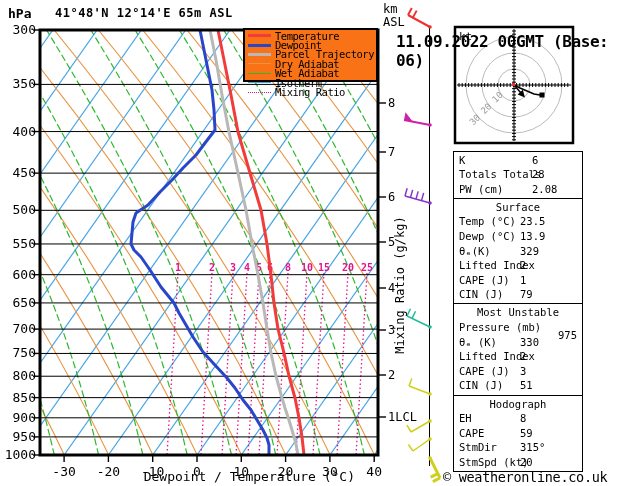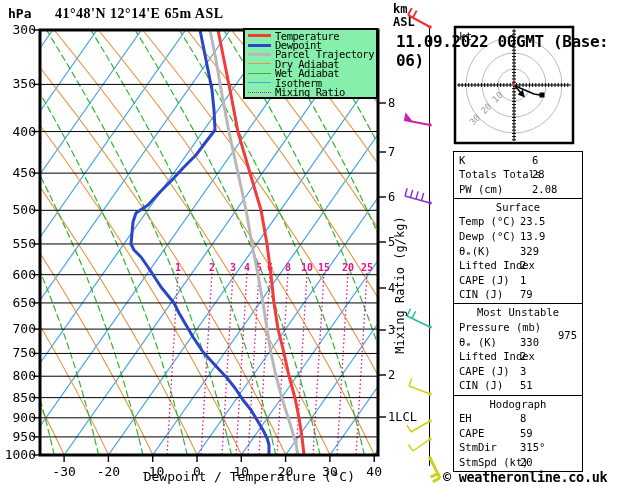--- a/index.html
+++ b/index.html
@@ -1,28 +1,28 @@
 <!DOCTYPE html>
 <html><head>
 <meta charset="utf-8">
 <style>
   html,body{margin:0;padding:0;background:#ffffff;}
   #canvas{position:relative;width:629px;height:486px;background:#fff;overflow:hidden;
           font-family:"DejaVu Sans Mono",monospace;color:#000;}
   .abs{position:absolute;}
-  #page-title{left:55px;top:6px;font-size:14px;font-weight:bold;letter-spacing:0.5px;font-family:Liberation Serif, serif;}
+  #page-title{left:55px;top:6px;font-size:12px;font-weight:bold;letter-spacing:0.5px;}
   #hpa-label{left:8px;top:6px;font-size:13px;font-weight:bold;}
   #date-label{left:396px;top:6px;font-size:16px;font-weight:bold;letter-spacing:-0.4px;margin-top:26px;}
-  #km-label{left:393px;top:3px;font-size:12px;line-height:13px;font-weight:bold;}
-  #footer-credit{left:443px;top:469px;font-size:13.5px;font-weight:bold;letter-spacing:-0.3px;}
+  #km-label{left:383px;top:3px;font-size:12px;line-height:13px;}
+  #footer-credit{left:443px;top:469px;font-size:13.5px;font-weight:normal;letter-spacing:-0.3px;}
   #xaxis-title{left:55px;top:469px;width:300px;text-align:right;font-size:13px;}
   #mixing-axis-label{left:316px;top:277px;width:170px;font-size:12px;
        transform:rotate(-90deg);transform-origin:85px 8px;text-align:center;}
   
-  #legend{left:243px;top:28px;width:135px;height:71px;background:#86efac;border:2px solid #000;
+  #legend{left:243px;top:28px;width:135px;height:54px;background:#f97316;border:2px solid #000;
           box-sizing:border-box;padding:1px 0 0 3px;}
   .legend-row{display:flex;align-items:center;height:9.4px;}
   .legend-swatch{width:23px;margin-right:4px;flex:none;}
   .legend-label{font-size:10.5px;letter-spacing:-0.5px;white-space:nowrap;}
   
   #indices-table{left:453px;top:152px;width:130px;}
   .tbl-section{border:1.5px solid #000;background:#fff;margin-top:-1.5px;padding:1px 0 2px 0;}
   .tbl-header{text-align:center;font-size:10.5px;height:14.6px;line-height:14.6px;white-space:nowrap;}
   .tbl-row{position:relative;height:14.6px;line-height:14.6px;font-size:10.5px;padding-left:5px;white-space:nowrap;}
   .tbl-val{position:absolute;left:66px;top:0;}

